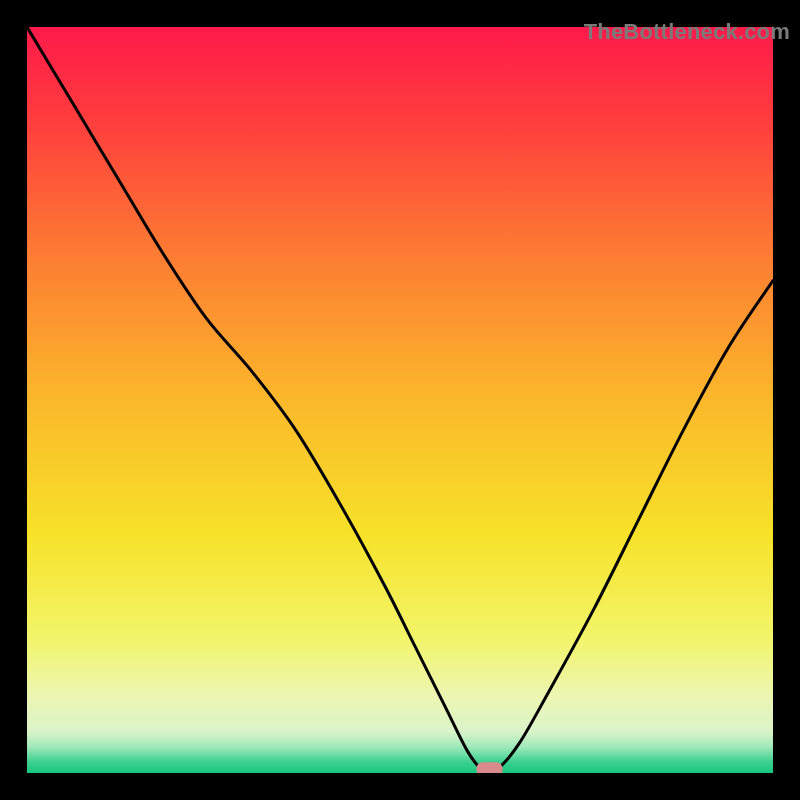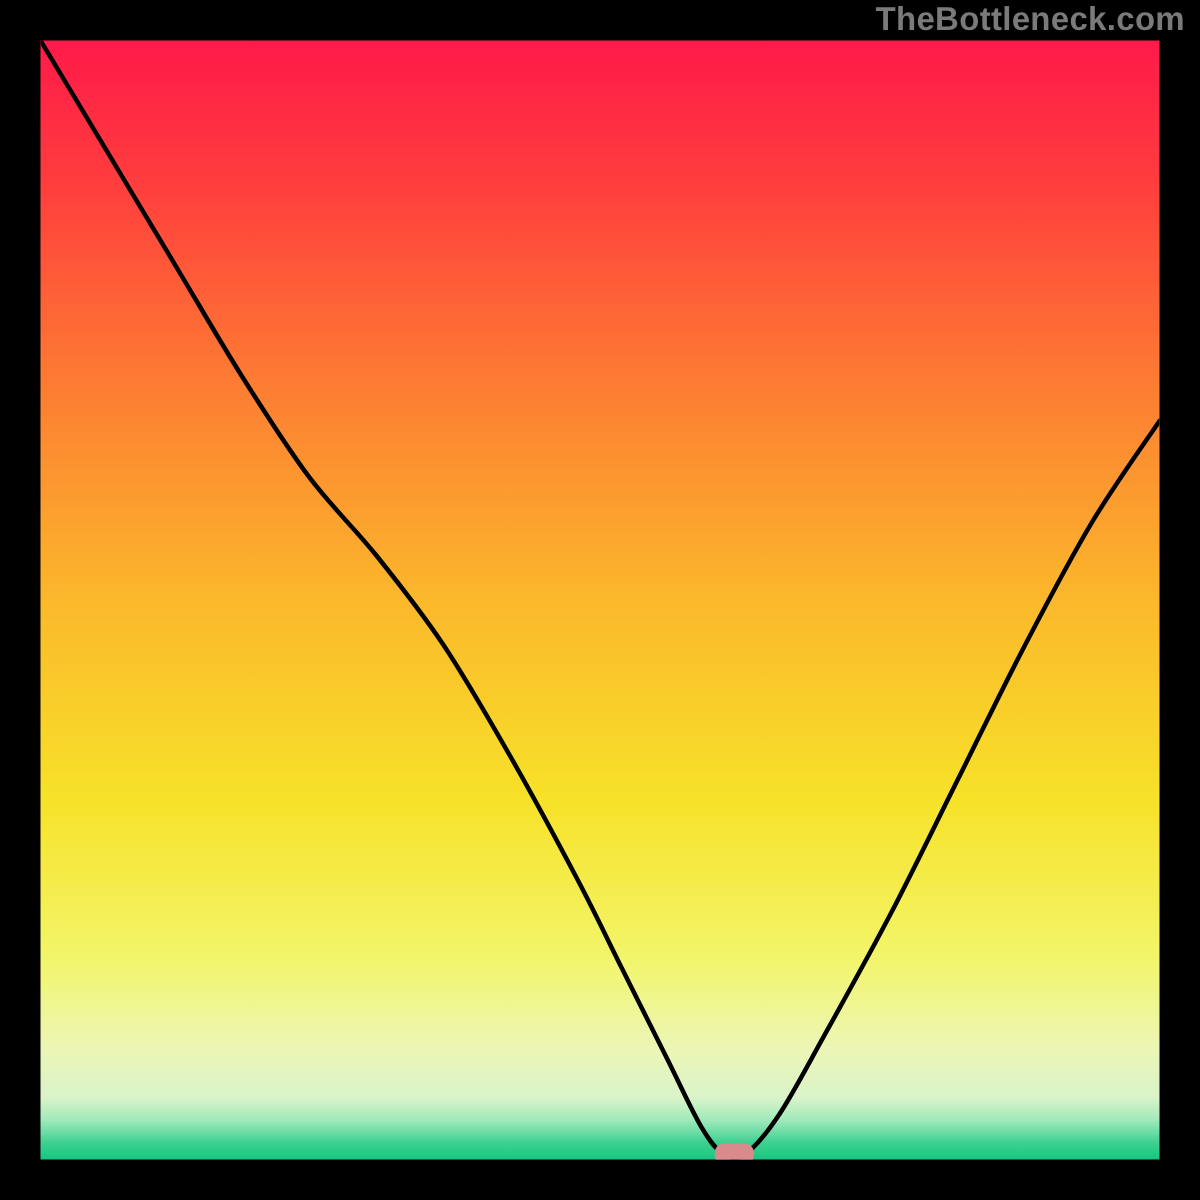--- a/index.html
+++ b/index.html
@@ -13,21 +13,21 @@
   .frame {
     position: absolute;
     top: 0;
     left: 0;
     width: 800px;
     height: 800px;
     background: #000;
   }
   .watermark {
     position: absolute;
-    top: 0;
+    top: 19px;
     right: 10px;
     font-family: Arial, Helvetica, sans-serif;
     font-size: 22px;
     font-weight: 600;
     color: #7a7a7a;
     letter-spacing: 0.2px;
     z-index: 10;
   }
   svg {
     position: absolute;

